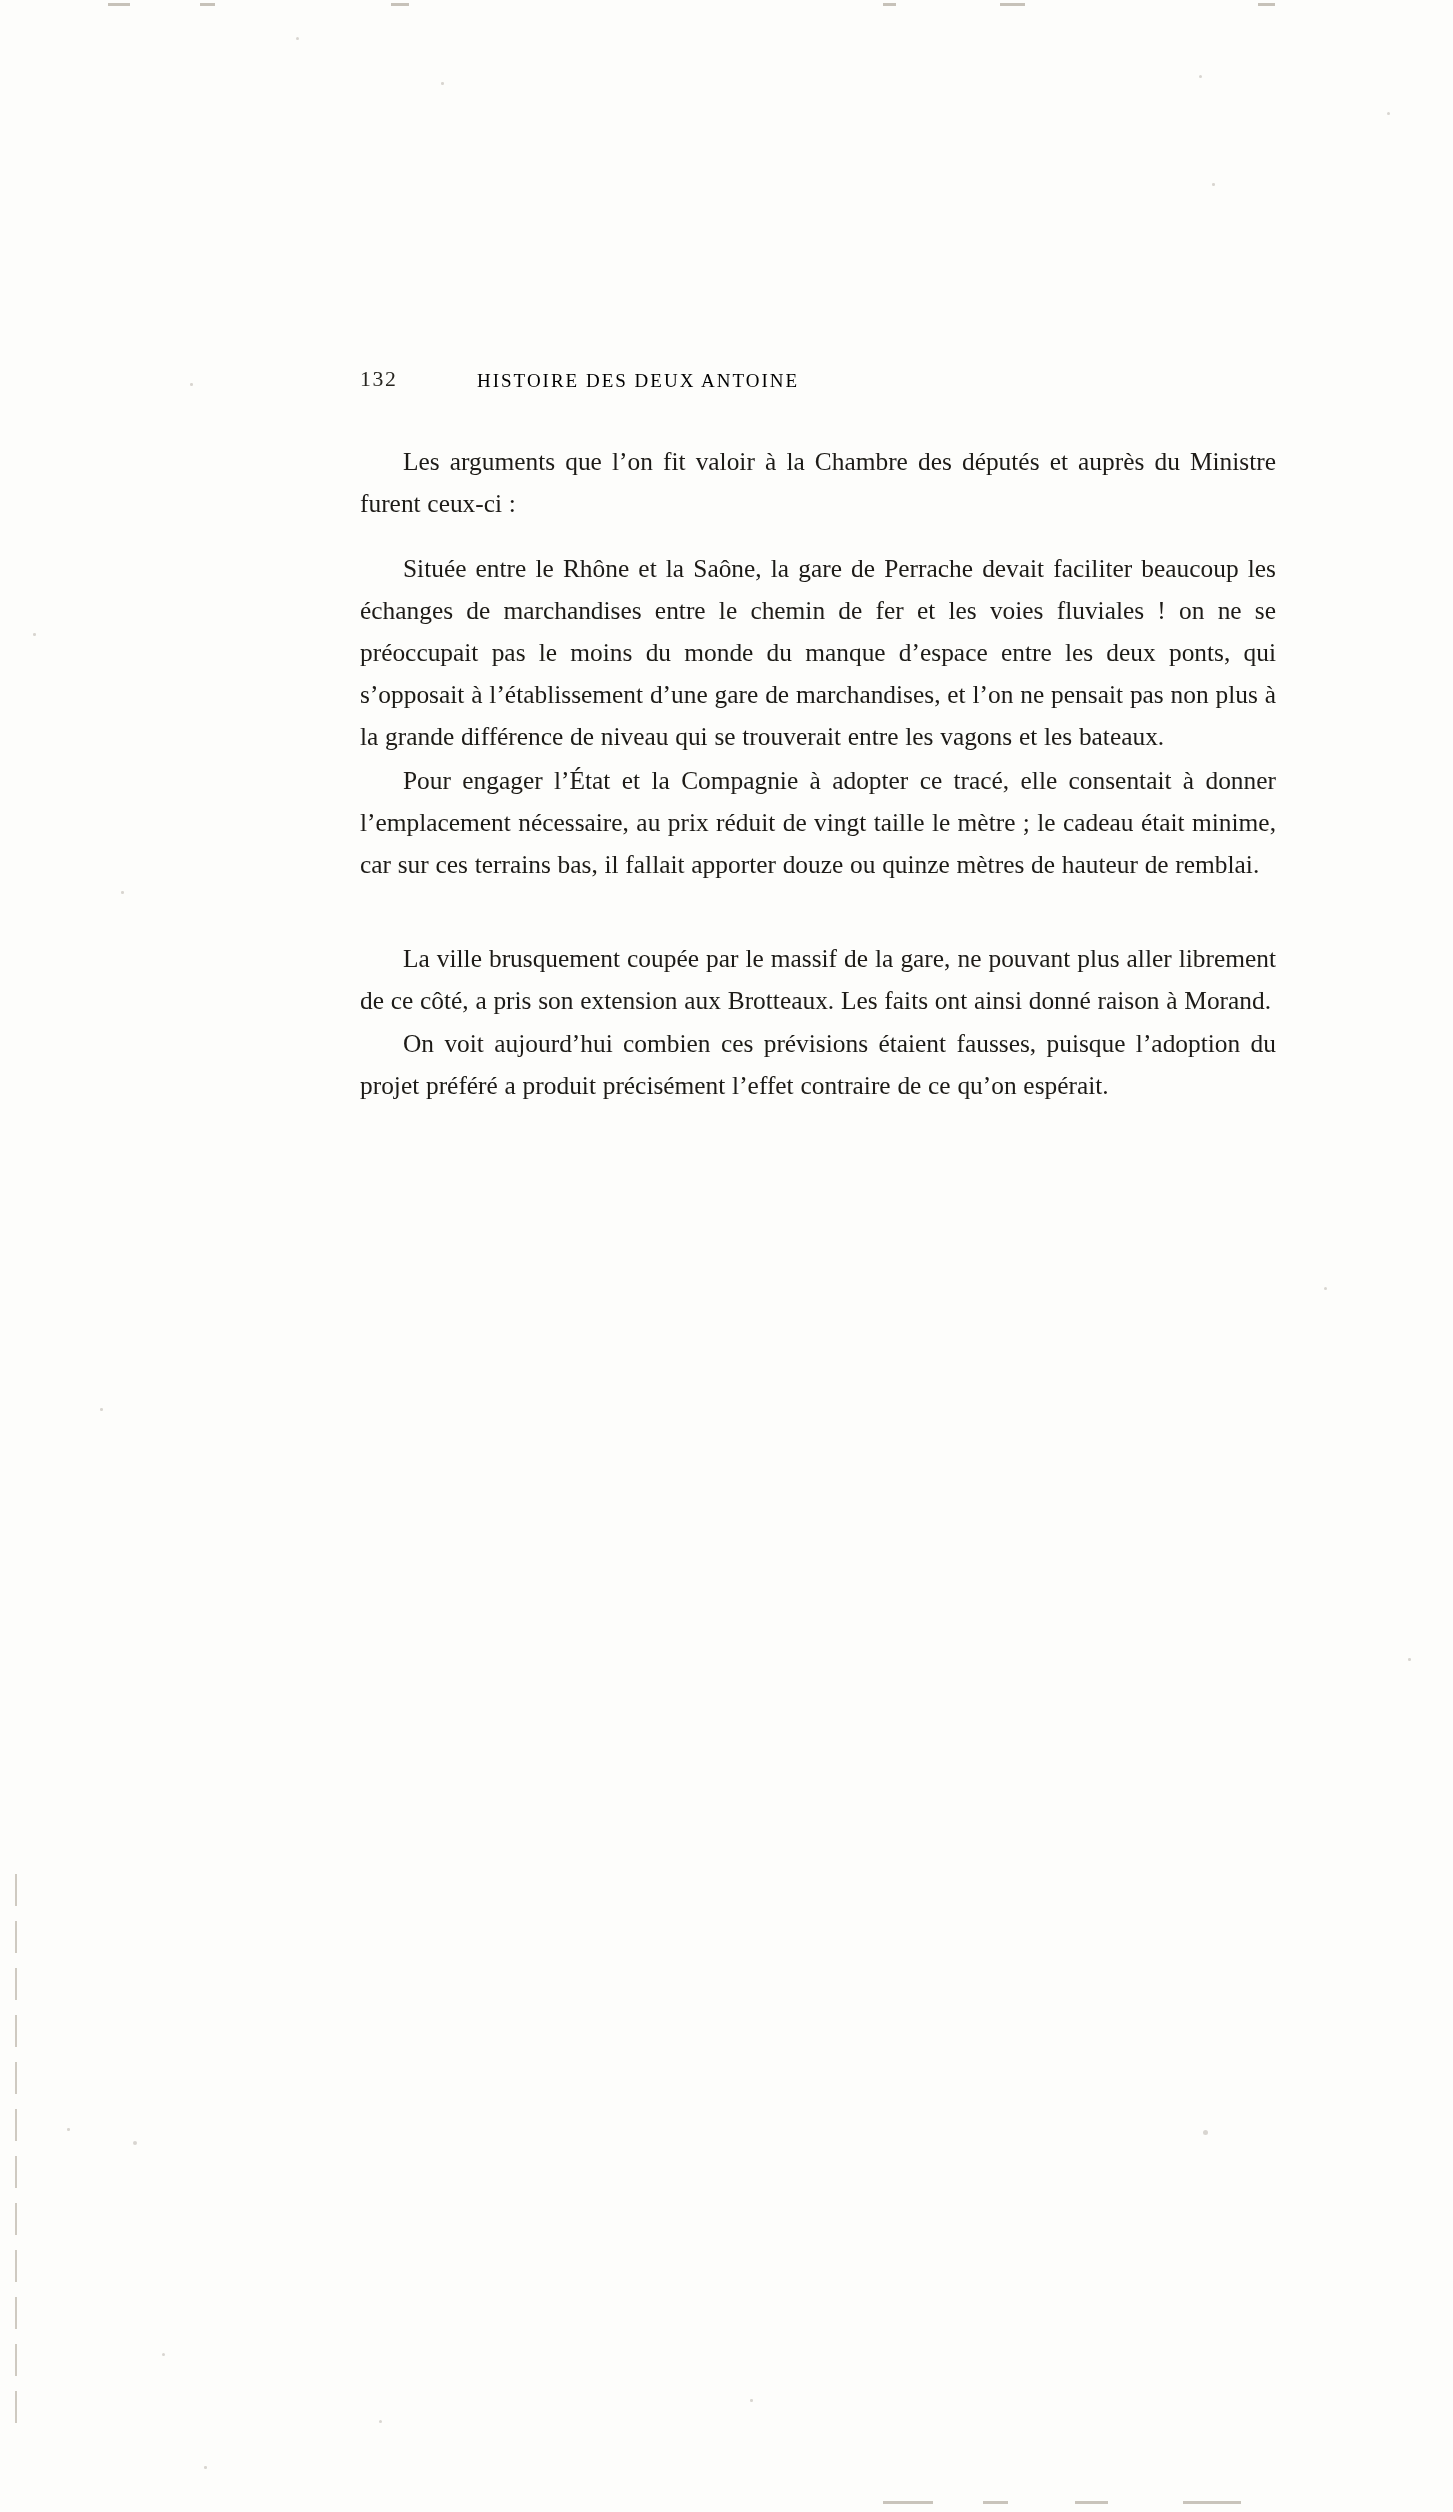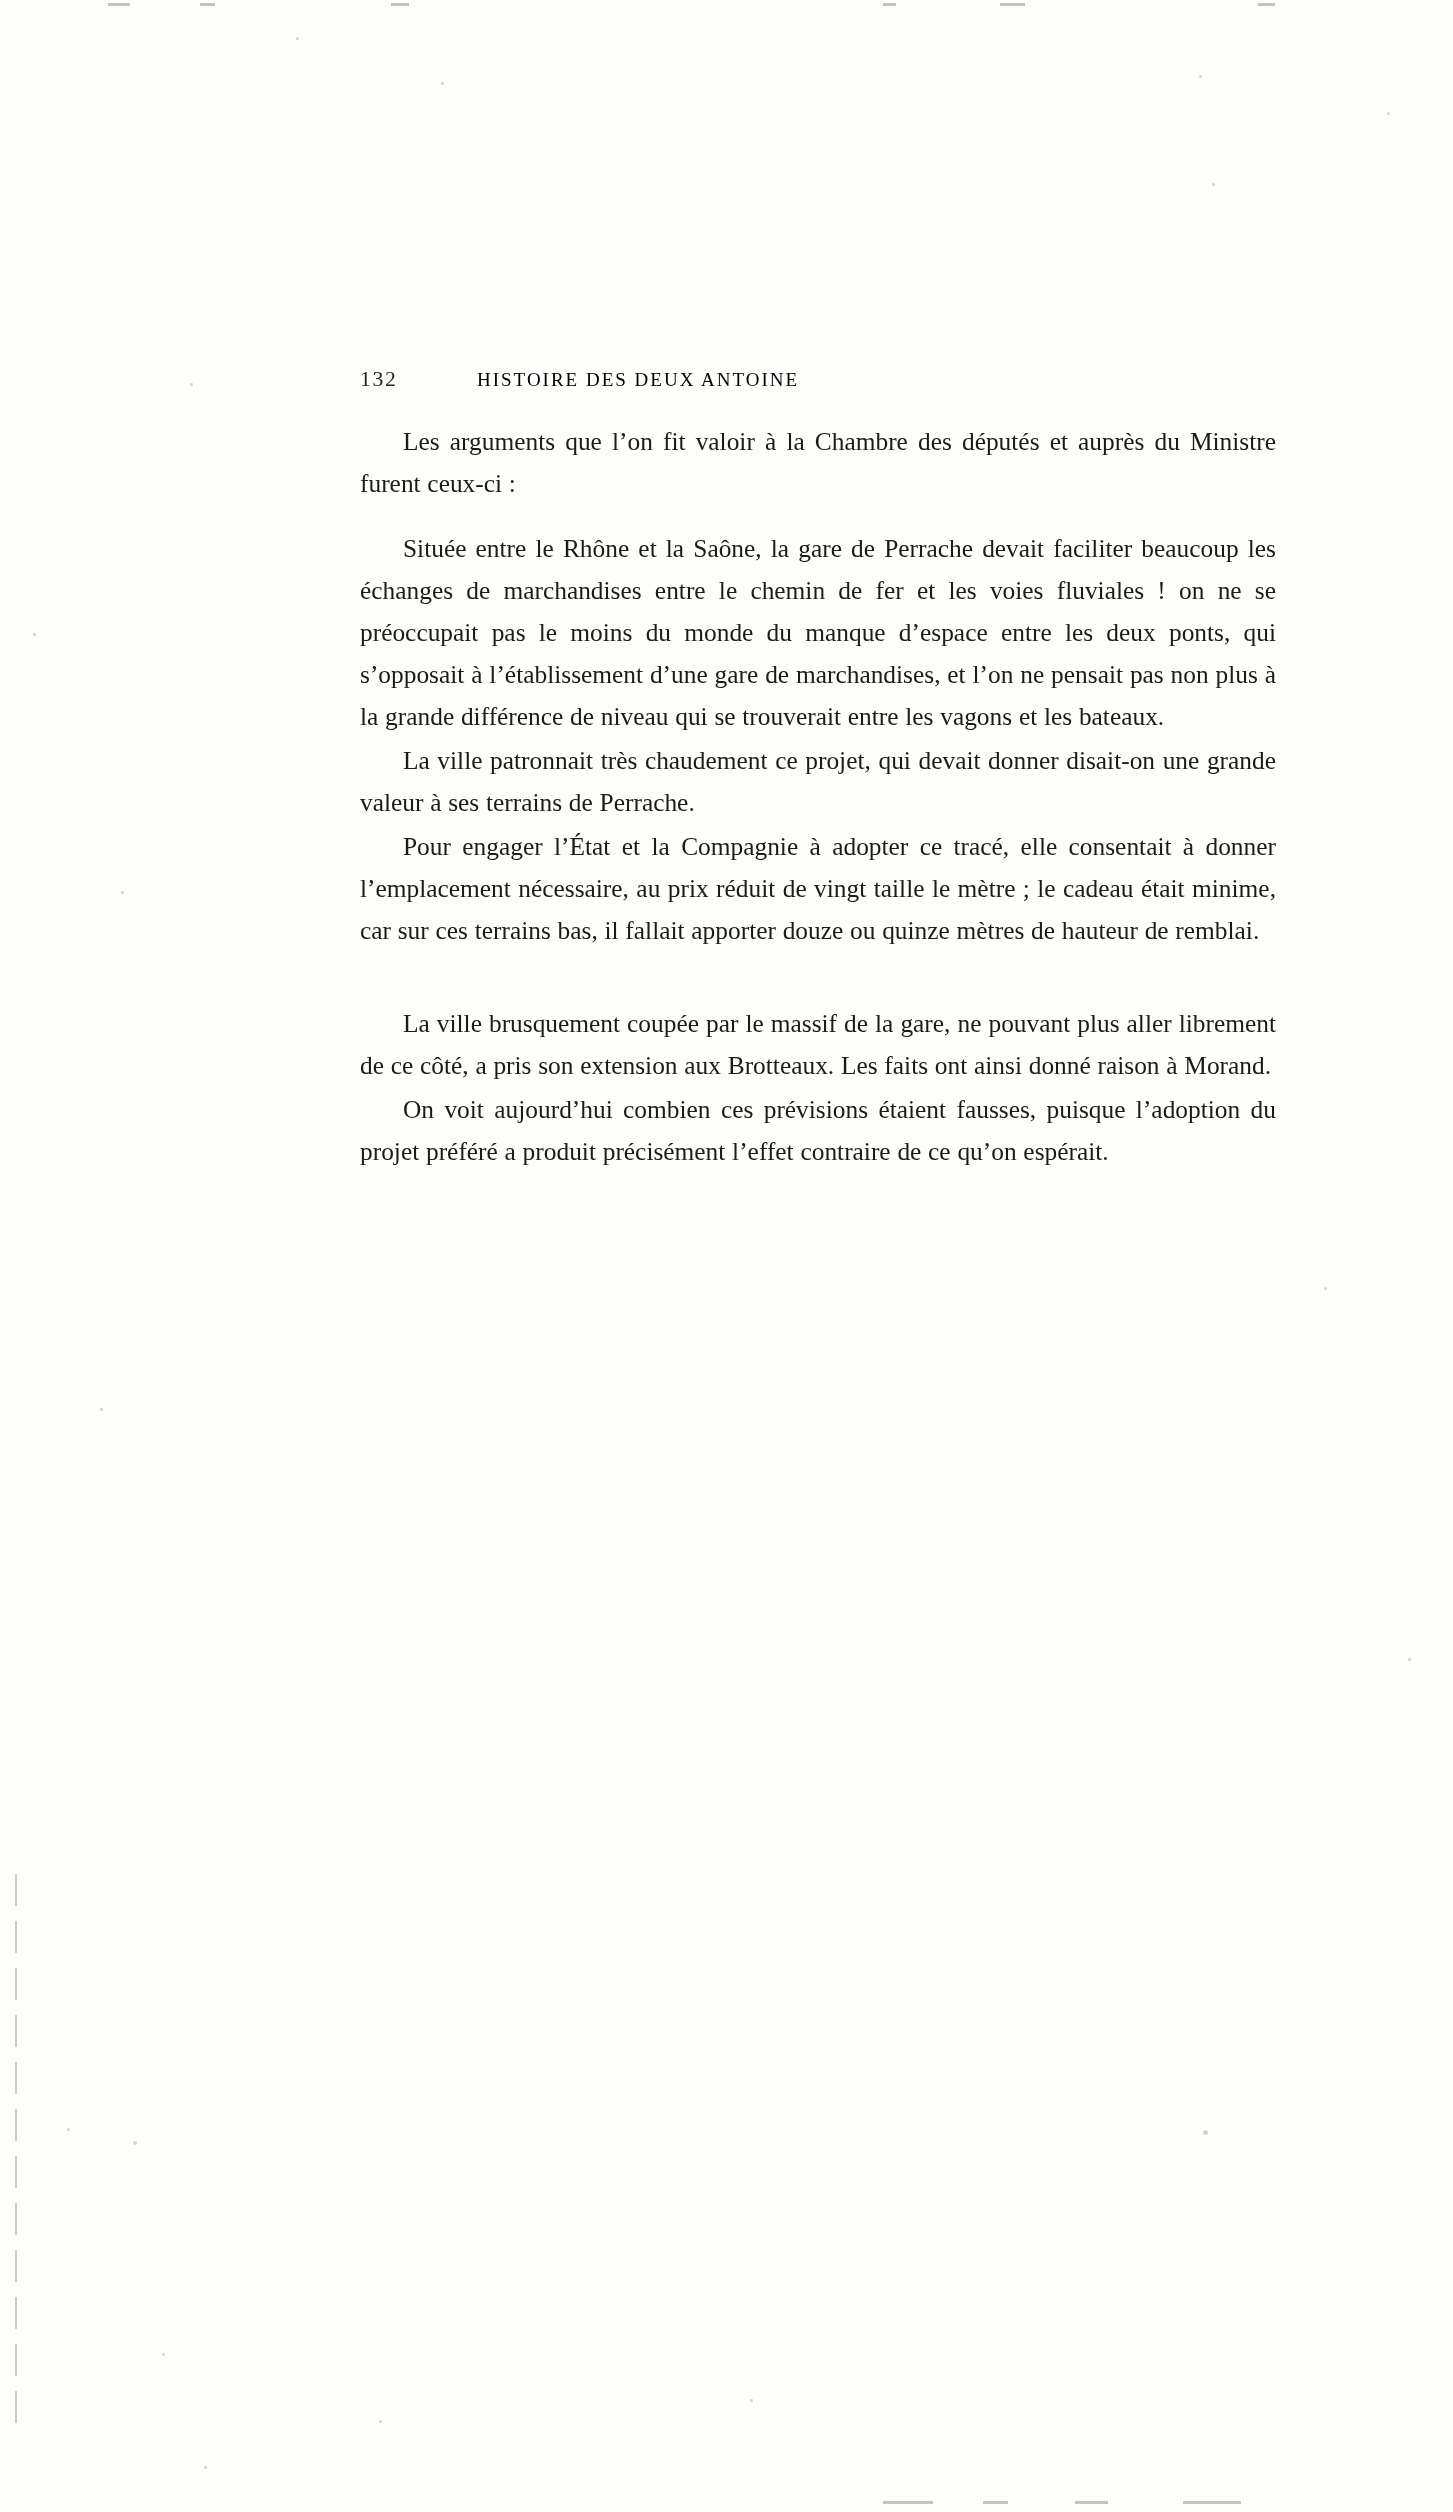--- a/index.html
+++ b/index.html
@@ -59,22 +59,22 @@
 
   .content {
     position: absolute;
     left: 360px;
     top: 367px;
     width: 916px;
   }
 
   .runhead {
     display: flex;
-    align-items: center;
-    margin-bottom: 28px;
+    align-items: flex-end;
+    margin-bottom: 48px;
   }
   .folio {
     font-size: 21.7px;
     letter-spacing: 1.7px;
     color: #26241f;
     width: 117px;
   }
   .runtitle {
     font-size: 19px;
     letter-spacing: 2px;
@@ -157,21 +157,20 @@
     <div class="runhead">
       <span class="folio">132</span>
       <span class="runtitle">HISTOIRE DES DEUX ANTOINE</span>
     </div>
 
     <p>Les arguments que l’on fit valoir à la Chambre des députés et auprès du Ministre furent ceux-ci :</p>
     <div class="gap-sm"></div>
 
     <p>Située entre le Rhône et la Saône, la gare de Perrache devait faciliter beaucoup les échanges de marchandises entre le chemin de fer et les voies fluviales ! on ne se préoccupait pas le moins du monde du manque d’espace entre les deux ponts, qui s’opposait à l’établissement d’une gare de marchandises, et l’on ne pensait pas non plus à la grande différence de niveau qui se trouverait entre les vagons et les bateaux.</p>
 
-    <p>La ville patronnait très chaudement ce projet, qui devait donner disait-on une grande valeur à ses terrains de Perrache.</p>
 
     <p>Pour engager l’État et la Compagnie à adopter ce tracé, elle consentait à donner l’emplacement nécessaire, au prix réduit de vingt taille le mètre ; le cadeau était minime, car sur ces terrains bas, il fallait apporter douze ou quinze mètres de hauteur de remblai.</p>
 
     <div class="gap-xl"></div>
 
     <p>La ville brusquement coupée par le massif de la gare, ne pouvant plus aller librement de ce côté, a pris son extension aux Brotteaux. Les faits ont ainsi donné raison à Morand.</p>
 
     <p>On voit aujourd’hui combien ces prévisions étaient fausses, puisque l’adoption du projet préféré a produit précisément l’effet contraire de ce qu’on espérait.</p>
 
     <div class="gap-xl"></div>

